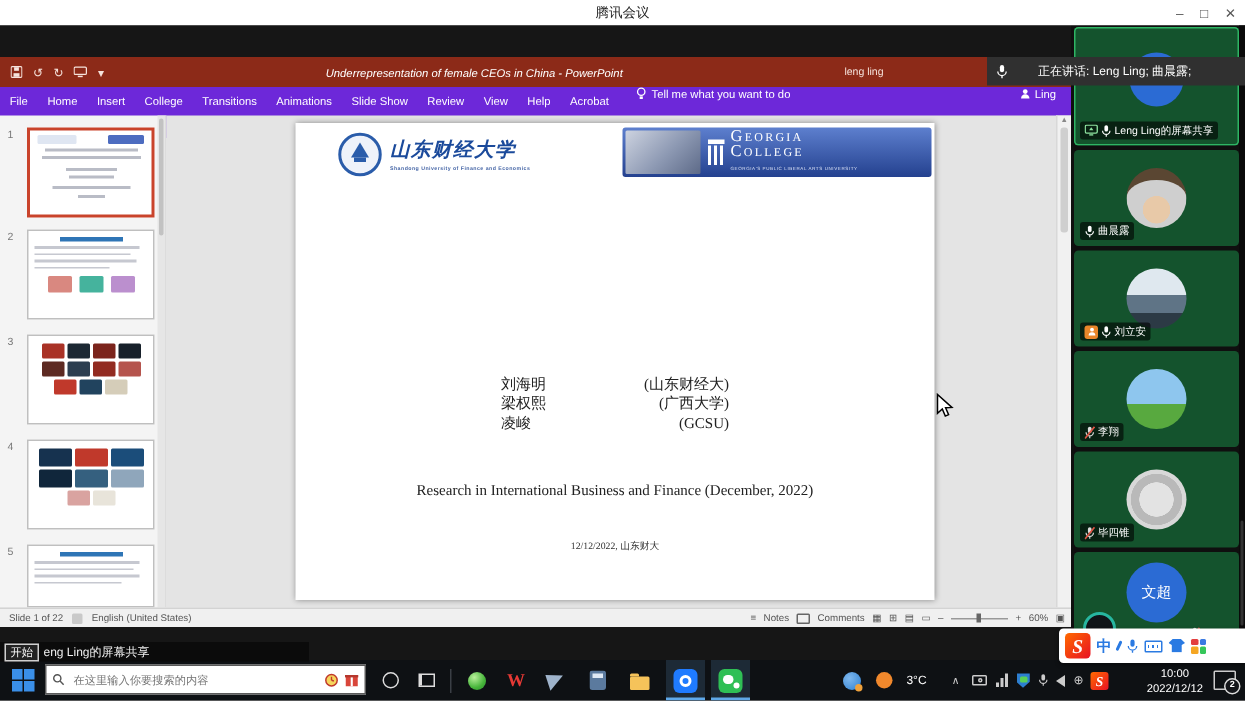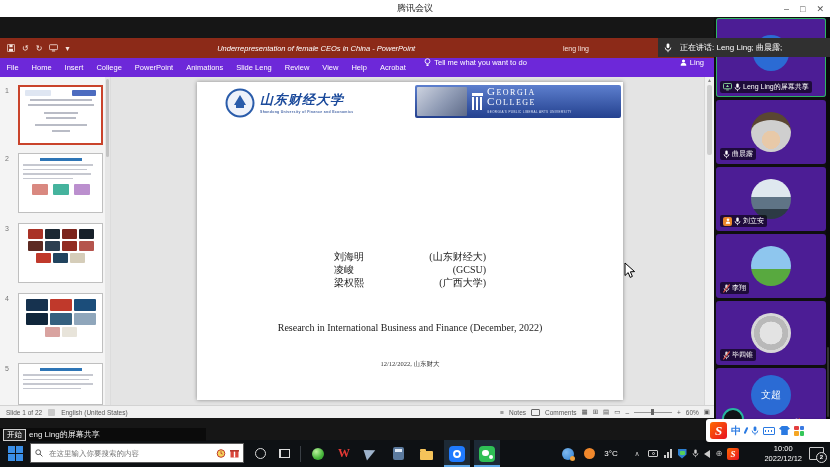--- a/index.html
+++ b/index.html
@@ -77,35 +77,35 @@
               display:flex;align-items:center;font-size:6.5px;color:#555;box-sizing:border-box;}
   .ppt-status .lft{display:flex;align-items:center;gap:6px;padding-left:6px;}
   .ppt-status .rgt{margin-left:auto;display:flex;align-items:center;gap:5px;padding-right:4px;}
   .proof-ico{display:inline-block;width:7px;height:7px;background:#c9c9c9;border-radius:1px;}
   .bubble{display:inline-block;width:7px;height:5px;border:1px solid #666;border-radius:1px;}
   .zoom-track{width:38px;height:1px;background:#999;position:relative;}
   .zoom-thumb{position:absolute;left:17px;top:-2.5px;width:3px;height:6px;background:#666;}
 
   
   .sidebar{position:absolute;left:714px;top:17px;width:116px;height:423px;background:#0f0f0f;}
-  .tile{position:absolute;left:2px;width:110px;background:#4c1d95;border-radius:3px;overflow:hidden;}
+  .tile{position:absolute;left:2px;width:110px;background:#14532d;border-radius:3px;overflow:hidden;}
   .tile.active{box-shadow:0 0 0 1px #2eb564 inset;}
   .name-chip{position:absolute;left:4px;bottom:4px;display:flex;align-items:center;gap:2px;
              background:rgba(0,0,0,.6);border-radius:2px;padding:1px 3px;font-size:7px;color:#fff;white-space:nowrap;}
   .avatar{position:absolute;left:50%;top:50%;transform:translate(-50%,-50%);border-radius:50%;}
   .host-badge{width:9px;height:9px;background:#e8862a;border-radius:2px;display:flex;align-items:center;justify-content:center;}
   .net-chip{position:absolute;right:4px;bottom:5px;display:flex;align-items:center;gap:2px;font-size:6.5px;color:#fff;}
   .net-chip .up{color:#3ad06c;font-size:5px;}
   .mini-self{position:absolute;left:6px;bottom:2px;width:18px;height:18px;border-radius:50%;background:#101418;border:2px solid #27b6a0;}
   .side-scroll{position:absolute;right:0;top:0;width:4px;height:423px;background:#0a0a0a;}
   .side-scroll i{position:absolute;left:1px;top:330px;width:2px;height:70px;background:#333;border-radius:1px;}
 
   
   .speak-banner{position:absolute;left:658px;top:38px;width:172px;height:19px;background:#303030;z-index:60;
-                display:flex;align-items:center;gap:8px;padding-left:6px;box-sizing:border-box;color:#fff;font-size:8px;white-space:nowrap;}
+                display:flex;align-items:center;gap:20px;padding-left:6px;box-sizing:border-box;color:#fff;font-size:8px;white-space:nowrap;}
 
   
   .tip-strip{position:absolute;left:0;top:428px;height:13px;width:206px;background:#0b0b0b;z-index:40;
              display:flex;align-items:center;gap:3px;padding-left:3px;box-sizing:border-box;}
   .start-tip{border:1px solid #cfcfcf;background:#222;color:#fff;font-size:7.5px;line-height:10px;padding:0 3px;}
   .strip-text{color:#f0f0f0;font-size:8px;white-space:nowrap;}
 
   
   .sogou-bar{position:absolute;left:706px;top:419px;width:124px;height:23px;background:#fff;z-index:70;
              border-radius:3px 0 0 3px;display:flex;align-items:center;gap:4px;padding:0 4px;box-sizing:border-box;
@@ -197,23 +197,23 @@
       </div>
       <div class="ppt-title">Underrepresentation of female CEOs in China  -  PowerPoint</div>
       <div class="ppt-account">leng ling</div>
     </div>
 
     <div class="ppt-ribbon">
       <span class="rtab">File</span>
       <span class="rtab">Home</span>
       <span class="rtab">Insert</span>
       <span class="rtab">College</span>
-      <span class="rtab">PowerPoint</span>
+      <span class="rtab">Transitions</span>
       <span class="rtab">Animations</span>
-      <span class="rtab">Slide Leng</span>
+      <span class="rtab">Slide Show</span>
       <span class="rtab">Review</span>
       <span class="rtab">View</span>
       <span class="rtab">Help</span>
       <span class="rtab">Acrobat</span>
       <span class="tellme">
         <svg width="7" height="9" viewBox="0 0 8 10">
             <circle cx="4" cy="3.5" r="2.8" fill="none" stroke="#fff"></circle>
             <rect x="2.8" y="7" width="2.4" height="2" fill="#fff"></rect>
           </svg>
         <span>Tell me what you want to do</span>
@@ -337,26 +337,26 @@
             </span>
           </div>
 
 
           <div class="authors">
             <div class="author-row">
               <span>刘海明</span>
               <span>(山东财经大)</span>
             </div>
             <div class="author-row">
+              <span>梁权熙</span>
+              <span>(广西大学)</span>
+            </div>
+            <div class="author-row">
               <span>凌峻</span>
               <span>(GCSU)</span>
-            </div>
-            <div class="author-row">
-              <span>梁权熙</span>
-              <span>(广西大学)</span>
             </div>
           </div>
 
           <div class="journal">Research in International Business and Finance (December, 2022)</div>
           <div class="slide-footer">12/12/2022, 山东财大</div>
         </div>
         <div class="canvas-scroll">
           <span>▲</span>
           <span class="thumbv"></span>
         </div>

